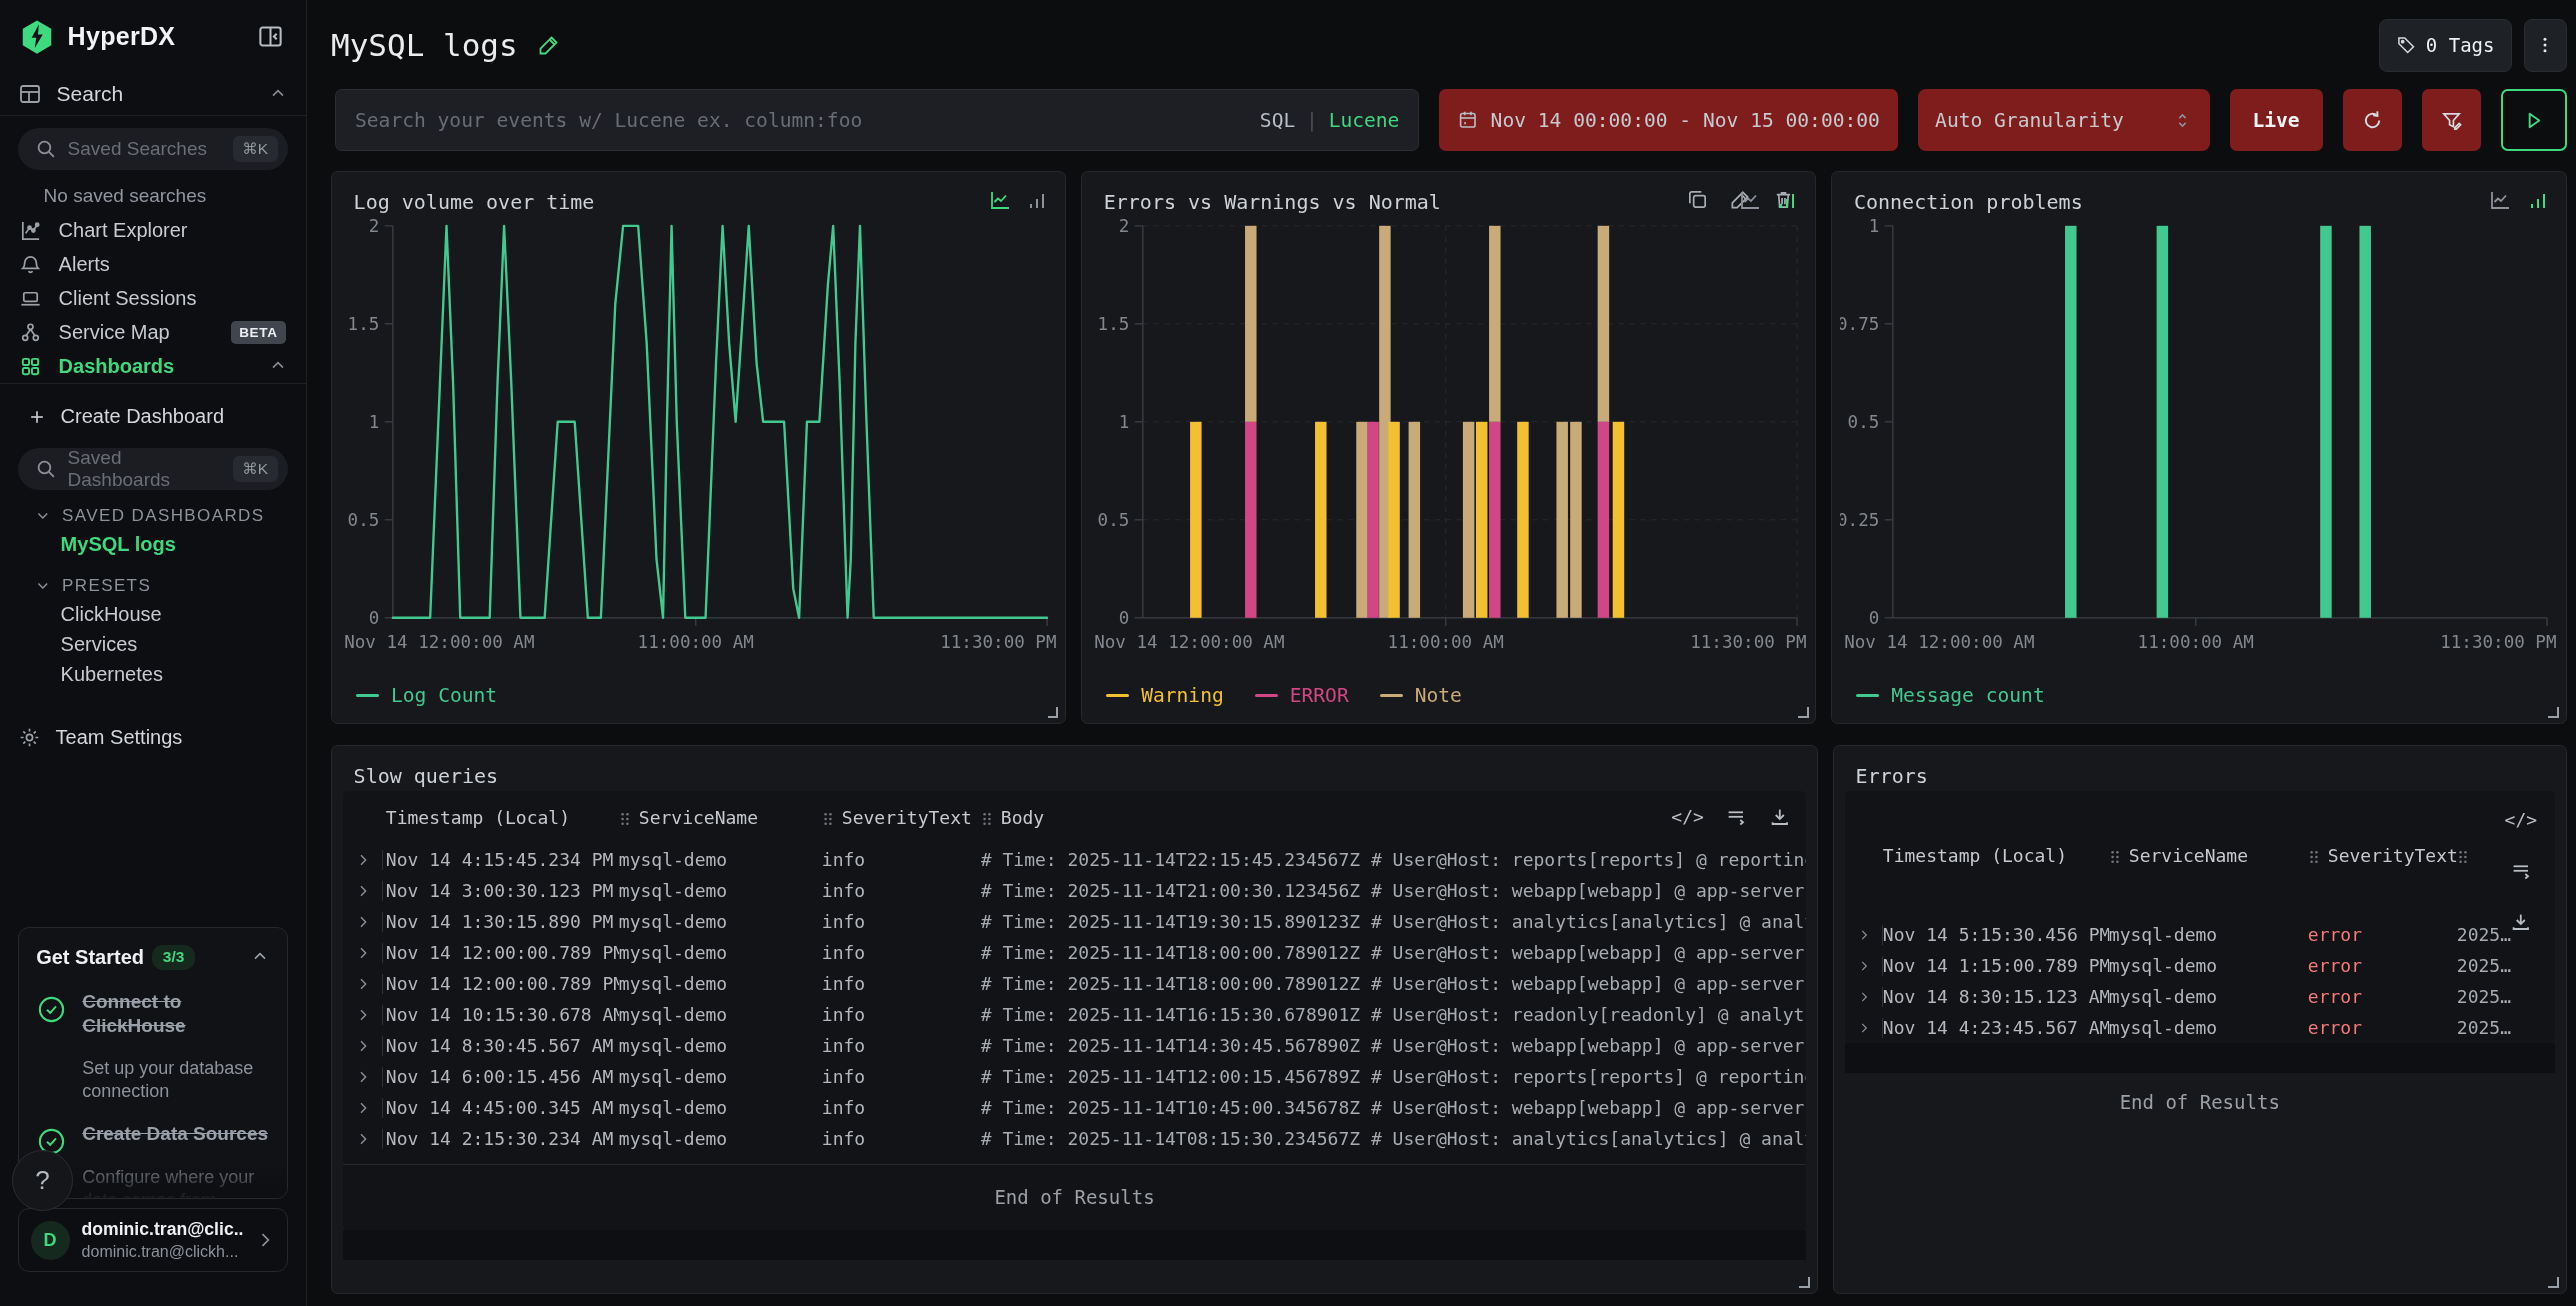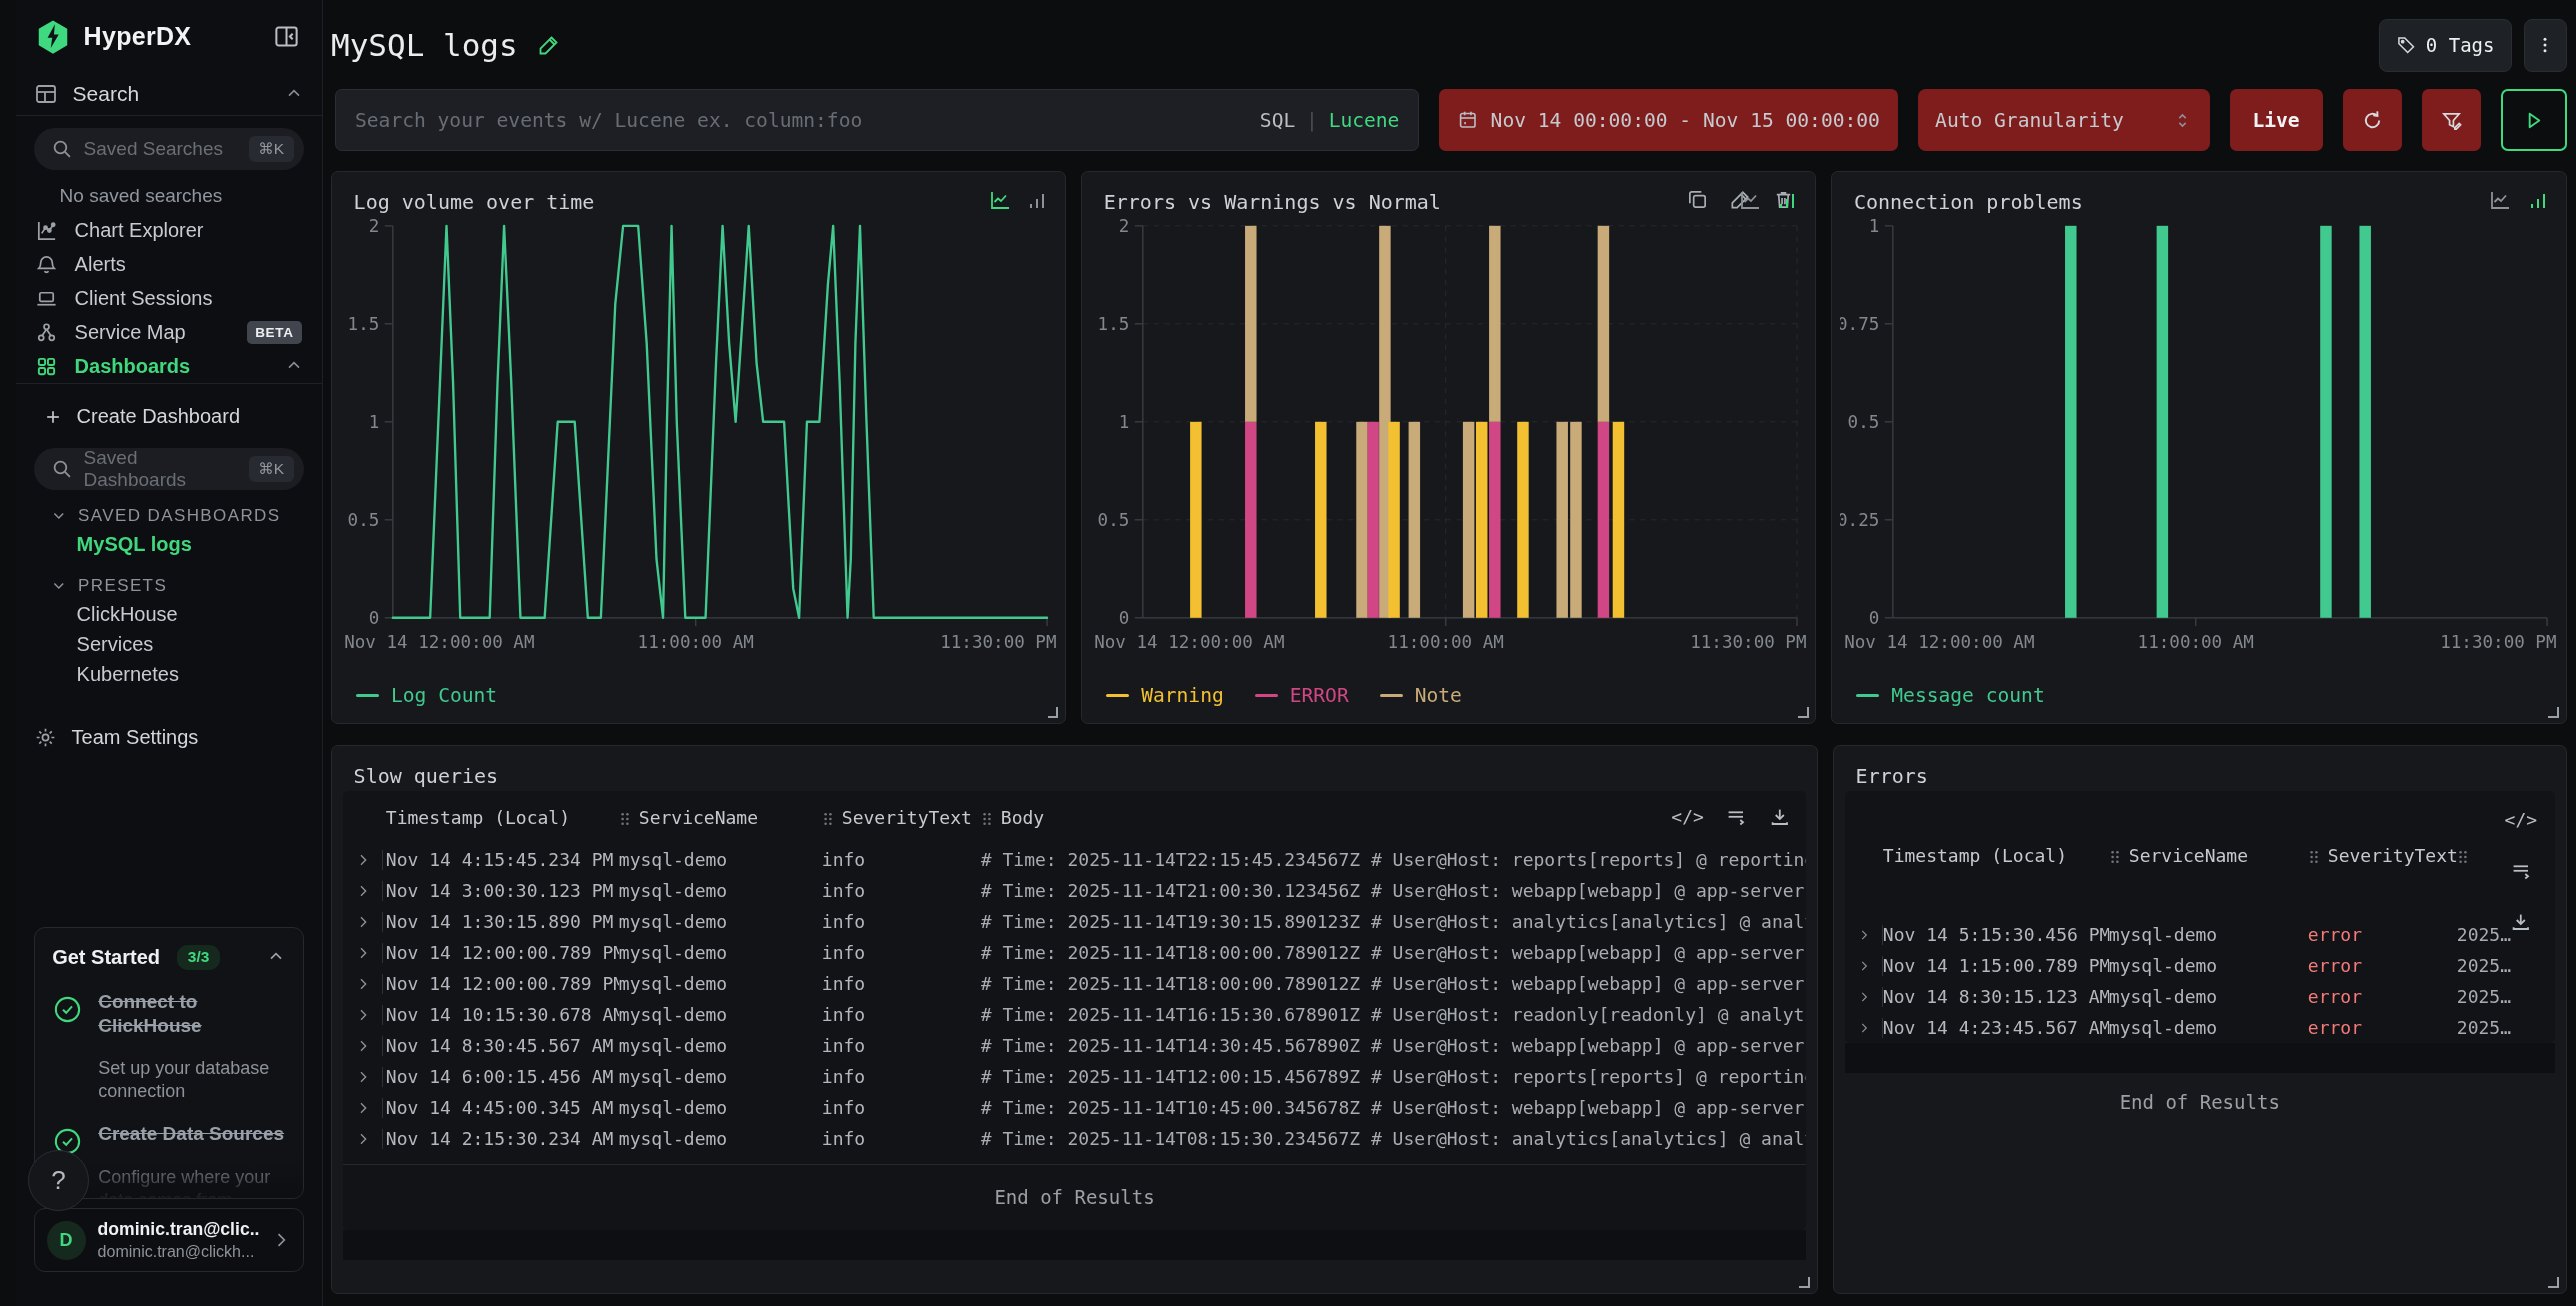--- a/index.html
+++ b/index.html
@@ -2,21 +2,21 @@
 <html style="font-size:10.8px"><head>
 <meta charset="utf-8">
 <style>
   * { margin:0; padding:0; box-sizing:border-box; }
   html,body { width:2576px; height:1307px; overflow:hidden; background:#0c0d0f; color:#e6e8eb; }
   body { font-family:"DejaVu Sans Mono", monospace; position:relative; }
   .sans { font-family:"Liberation Sans", sans-serif; }
   svg { display:block; }
 
   
-  .sidebar { position:absolute; left:16px; top:0; width:307px; height:1307px; background:#0d0e11;
+  .sidebar { position:absolute; left:0; top:0; width:307px; height:1307px; background:#0d0e11;
              border-right:0.7px solid #1d2024; display:flex; flex-direction:column; padding:0 17.6px;
              font-family:"Liberation Sans", sans-serif; }
   .logo-row { height:73px; display:flex; align-items:center; gap:12px; flex:none; }
   .logo-hex { width:38px; height:38px; flex:none; }
   .logo-name { font-size:25px; font-weight:bold; color:#f2f3f5; letter-spacing:0.3px; flex:1; }
   .collapse-btn { width:35px; height:35px; color:#b9bdc4; display:flex; align-items:center; justify-content:center; cursor:pointer; }
   .section-head { height:42px; display:flex; align-items:center; gap:15px; color:#d3d6db; font-size:21px; flex:none; cursor:pointer; }
   .section-head .lbl { flex:1; }
   .side-divider { height:0.7px; background:#1e2125; margin:0 -17.6px; flex:none; }
   .pill { margin-top:12px; height:42px; background:#1b1d22; border-radius:21.6px; display:flex; align-items:center;
@@ -36,21 +36,21 @@
                 color:#d3d6db; font-size:20px; flex:none; cursor:pointer; }
   .subsection { margin-top:12px; height:28px; display:flex; align-items:center; gap:10.8px; padding-left:16px;
                 color:#8d929b; font-size:17px; letter-spacing:1.4px; flex:none; cursor:pointer; }
   .tree-item { height:30px; display:flex; align-items:center; padding-left:43px; color:#c7cad0; font-size:20px; flex:none; cursor:pointer; }
   .tree-item.active { color:#40d87d; font-weight:bold; }
   .team-row { margin-top:28px; height:39px; display:flex; align-items:center; gap:15px; color:#d3d6db; font-size:20px; flex:none; cursor:pointer; }
   .side-spacer { flex:1; }
 
   .gs-card { position:relative; border:0.7px solid #25282d; border-radius:10.8px; padding:17.6px 17.6px 6.8px; height:272px;
              overflow:hidden; flex:none; background:#101216; }
-  .gs-head { display:flex; align-items:center; gap:17px; }
+  .gs-head { display:flex; align-items:center; gap:8px; }
   .gs-title { font-size:20px; font-weight:bold; color:#eef0f2; }
   .gs-badge { background:#15291f; color:#40d87d; font-size:15.5px; font-weight:bold; border-radius:10.8px; padding:3.4px 10.8px; }
   .gs-chev { margin-left:auto; color:#9ca1a8; }
   .gs-item { display:flex; gap:15px; margin-top:20px; }
   .gs-item .ck { flex:none; width:31px; height:31px; margin-top:4px; color:#40d87d; }
   .gs-item-title { font-size:19px; font-weight:bold; color:#9aa0a9; text-decoration:line-through; line-height:1.25; }
   .gs-item-desc { font-size:18px; color:#8d929b; line-height:1.25; margin-top:20px; }
   .gs-fade { position:absolute; left:0; right:0; bottom:0; height:41px;
              background:linear-gradient(180deg, rgba(13,14,17,0), rgba(13,14,17,.9)); pointer-events:none; }
   .help-bubble { position:absolute; left:12px; bottom:96px; width:61px; height:61px; border-radius:50%;

